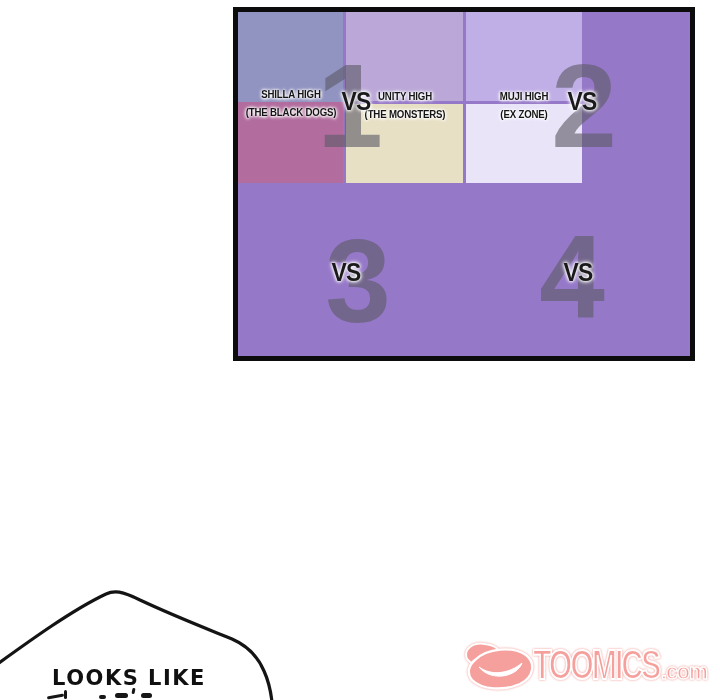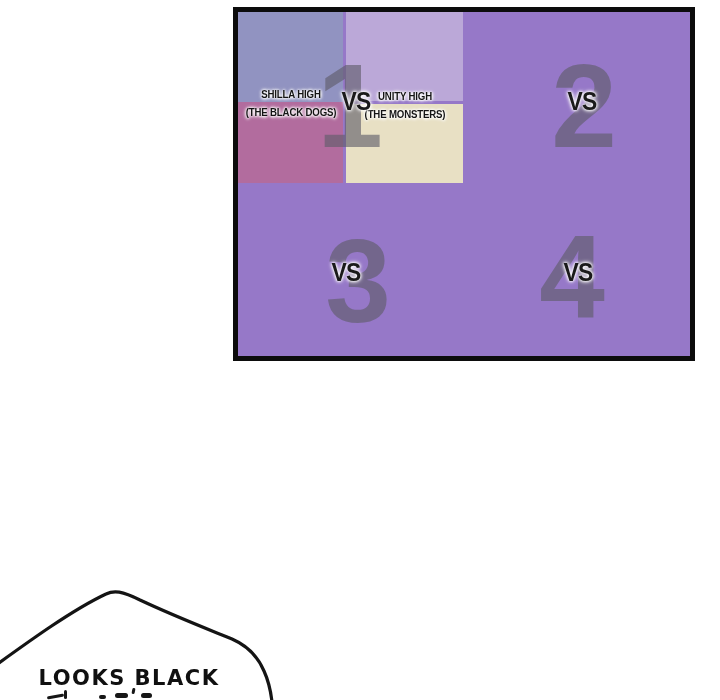--- a/index.html
+++ b/index.html
@@ -73,39 +73,57 @@
         <div class="divider" style="background: rgb(150, 120, 200);"></div>
         <div class="half bot" style="background: rgb(232, 224, 196);"></div>
         <div class="school">UNITY HIGH</div>
         <div class="team">(THE MONSTERS)</div>
       </div>
 
 
 
 
 
+      <div class="cell c6" style="--split:92px">
+        <div class="half top" style="background: rgb(192, 175, 231);"></div>
+        <div class="divider" style="background: rgb(150, 120, 200);"></div>
+        <div class="half bot" style="background: rgb(234, 228, 249);"></div>
+        <div class="school">MUJI HIGH</div>
+        <div class="team">(EX ZONE)</div>
+      </div>
 
     </div>
 
     <div class="bignum" style="left: 112px; top: 94px; color: rgb(95, 92, 105);">1</div>
     <div class="bignum" style="left: 346px; top: 94px; color: rgb(95, 92, 105);">2</div>
     <div class="bignum" style="left: 120px; top: 269px; color: rgb(95, 92, 105);">3</div>
     <div class="bignum" style="left: 334px; top: 265px; color: rgb(95, 92, 105);">4</div>
 
     <div class="vs" style="left:118px;top:89px">VS</div>
     <div class="vs" style="left:344px;top:89px">VS</div>
     <div class="vs" style="left:108px;top:260px">VS</div>
     <div class="vs" style="left:340px;top:260px">VS</div>
   </div>
 
   <svg class="bubble-svg" width="290" height="122" viewBox="0 0 290 122">
     <path d="M -8 90 C 28 64, 72 32, 106 16 C 114 12, 122 13, 140 22 C 174 38, 210 52, 232 61 C 248 68, 258 79, 264 93 C 269 104, 271 115, 272 124" fill="none" stroke="#141414" stroke-width="3.2" stroke-linecap="round"></path>
   </svg>
-  <div class="bubble-text">LOOKS BLACK</div>
+  <div class="bubble-text">LOOKS LIKE</div>
   <div class="frag f1"></div>
   <div class="frag f2"></div>
   <div class="frag f3"></div>
   <div class="frag f4"></div>
   <div class="frag f5"></div>
   <div class="frag f6"></div>
 
+  <div class="logo">
+    <svg class="logo-icon" width="78" height="56" viewBox="0 0 78 56">
+      <path class="logo-fill" d="M 6 20 C 2 10, 12 3, 24 5 C 32 6, 37 9, 39 13 C 30 15, 16 18, 10 24 Z" stroke="#ffffff" stroke-width="2" stroke-linejoin="round" fill="#f5a09c"></path>
+      <path class="logo-fill" d="M 14 21 C 26 9, 52 7, 65 16 C 75 24, 73 38, 59 45 C 43 52, 21 51, 11 41 C 5 34, 8 26, 14 21 Z" stroke="#ffffff" stroke-width="2.4" stroke-linejoin="round" fill="#f5a09c"></path>
+      <path d="M 18 28 C 30 37, 48 35, 61 24 C 56 38, 30 43, 18 28 Z" fill="#ffffff" stroke="#ffffff" stroke-width="1"></path>
+    </svg>
+    <svg class="logo-text" width="180" height="56" viewBox="0 0 180 56">
+      <text class="logo-fill" x="0" y="40" font-family="Liberation Sans, sans-serif" font-size="42" font-weight="bold" letter-spacing="-3" stroke="#ffffff" stroke-width="2.2" textLength="126" lengthAdjust="spacingAndGlyphs" fill="#f5a09c">TOOMICS</text>
+      <text class="logo-fill" x="128" y="40" font-family="Liberation Sans, sans-serif" font-size="22" font-weight="bold" letter-spacing="-1" stroke="#ffffff" stroke-width="1.4" textLength="46" lengthAdjust="spacingAndGlyphs" fill="#f5a09c">.com</text>
+    </svg>
+  </div>
 
 </div>
 
 </body></html>

